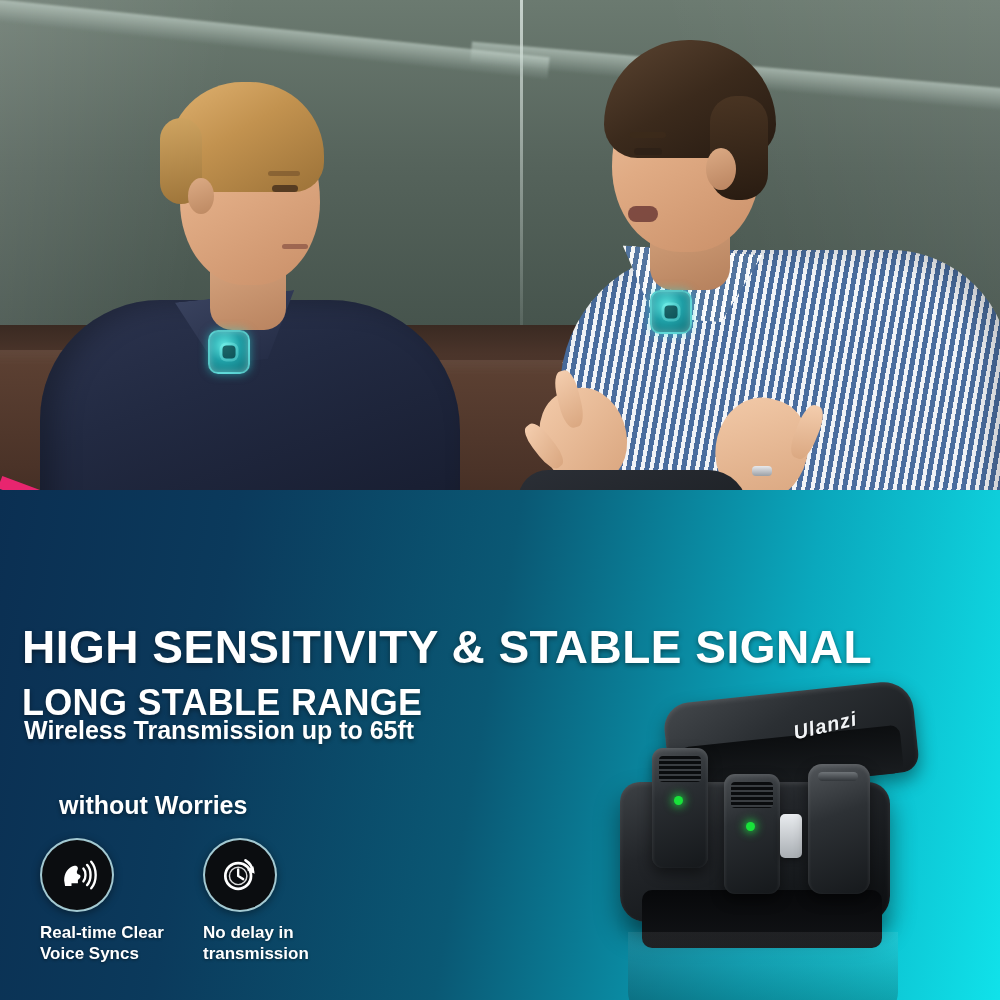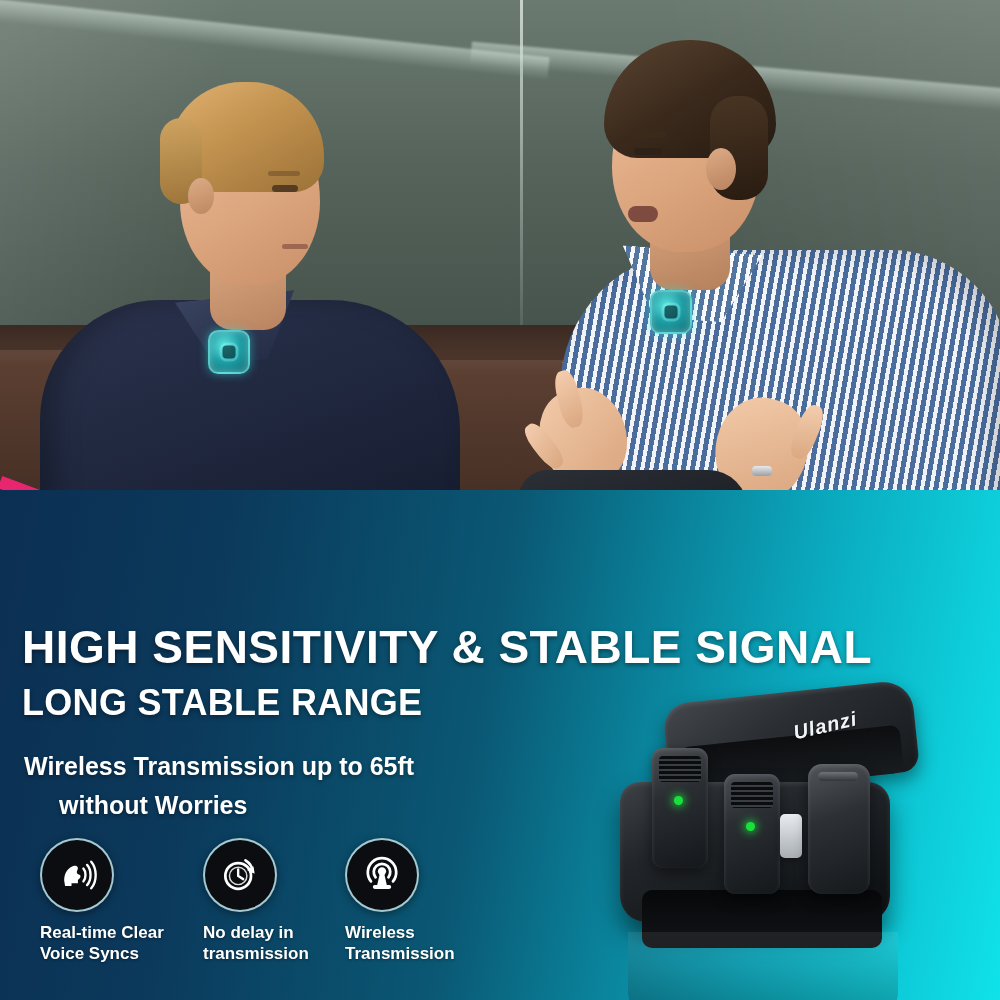--- a/index.html
+++ b/index.html
@@ -59,21 +59,21 @@
     background:linear-gradient(100deg,#0b2f52 0%,#0b3a5c 22%,#0a5874 48%,#0aa8bd 76%,#10e2ea 100%);}
   .banner-mask{position:absolute;left:0;top:0;width:1000px;height:160px;}
 
   .headline{position:absolute;left:22px;top:620px;font-size:46px;font-weight:700;color:#ffffff;
     letter-spacing:.5px;white-space:nowrap;
     text-shadow:0 2px 5px rgba(0,0,0,.45);}
   .subhead{position:absolute;left:22px;top:682px;font-size:36px;font-weight:700;color:#ffffff;
     letter-spacing:.3px;white-space:nowrap;text-shadow:0 2px 5px rgba(0,0,0,.40);}
   .tag{position:absolute;left:24px;font-size:25px;font-weight:700;color:#ffffff;
     white-space:nowrap;text-shadow:0 2px 4px rgba(0,0,0,.40);}
-  .tag.l1{top:752px;}
+  .tag.l1{top:716px;}
   .tag.l2{top:791px;margin-left:35px;}
 
   
   .features{position:absolute;left:40px;top:838px;width:520px;height:150px;}
   .feature{position:absolute;top:0;}
   .fcircle{width:70px;height:70px;border-radius:50%;background:#0b0d10;
     border:2px solid rgba(190,235,245,.85);
     display:flex;align-items:center;justify-content:center;
     box-shadow:0 2px 8px rgba(0,0,0,.40);}
   .flabel{margin-top:11px;font-size:17px;font-weight:700;color:#fff;line-height:1.22;
@@ -258,33 +258,20 @@
           <circle cx="22" cy="25" r="9.5" stroke="#fff" stroke-width="1.6" fill="none" opacity=".85"></circle>
           <path d="M22 18 L22 25 L27.5 28.5" stroke="#fff" stroke-width="2.6" stroke-linecap="round"></path>
           <path d="M30 8 A 17 17 0 0 1 38 20" stroke="#fff" stroke-width="3" fill="none" stroke-linecap="round"></path>
           <path d="M40 22.5 L38.5 14.5 L31.5 18.5 Z" fill="#fff"></path>
         </svg>
       </div>
       <div class="flabel">No delay in
 transmission</div>
     </div>
 
-    <div class="feature" style="left:305px;">
-      <div class="fcircle">
-        <svg width="44" height="44" viewBox="0 0 48 48" fill="none">
-          <circle cx="24" cy="20" r="4.5" fill="#fff"></circle>
-          <path d="M17 26.5 A 9 9 0 1 1 31 26.5" stroke="#fff" stroke-width="3" fill="none" stroke-linecap="round"></path>
-          <path d="M12 31 A 15.5 15.5 0 1 1 36 31" stroke="#fff" stroke-width="3" fill="none" stroke-linecap="round"></path>
-          <path d="M21.5 23 L26.5 23 L29.5 36 L18.5 36 Z" fill="#fff"></path>
-          <rect x="14" y="35" width="20" height="4.2" rx="2" fill="#fff"></rect>
-        </svg>
-      </div>
-      <div class="flabel">Wireless
-Transmission</div>
-    </div>
   </div>
 
   <div class="product">
     <div class="case-shadow"></div>
     <div class="case-lid">
       <div class="lid-inner"></div>
       <div class="brand">Ulanzi</div>
     </div>
     <div class="case-body">
       <div class="case-cavity"></div>

